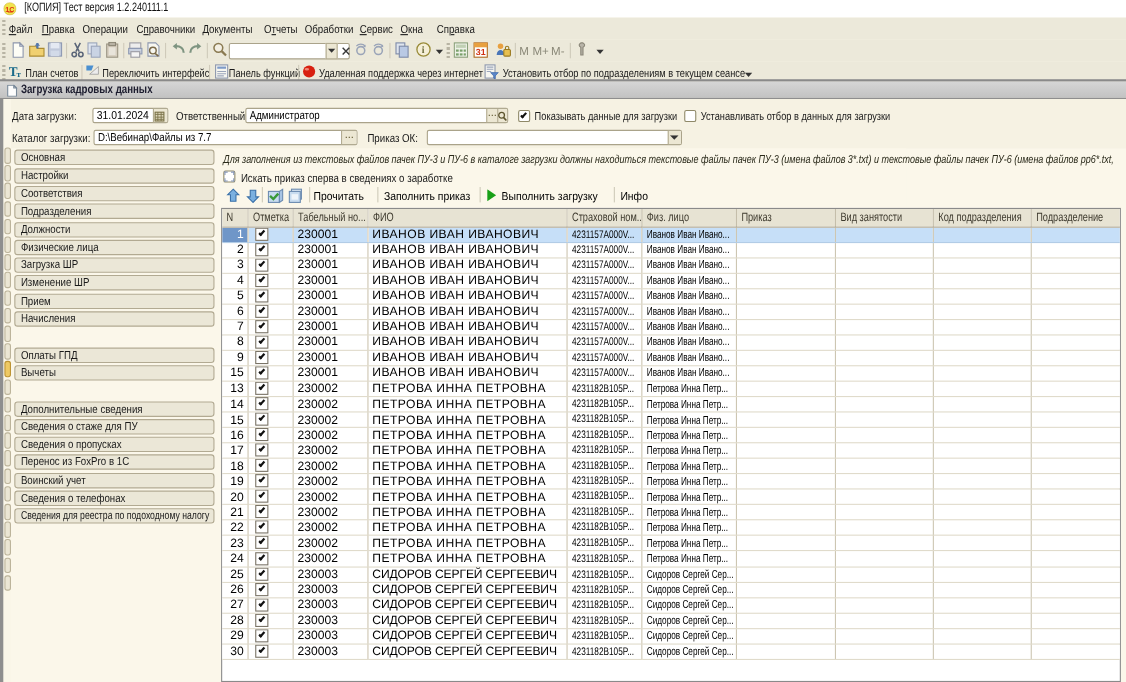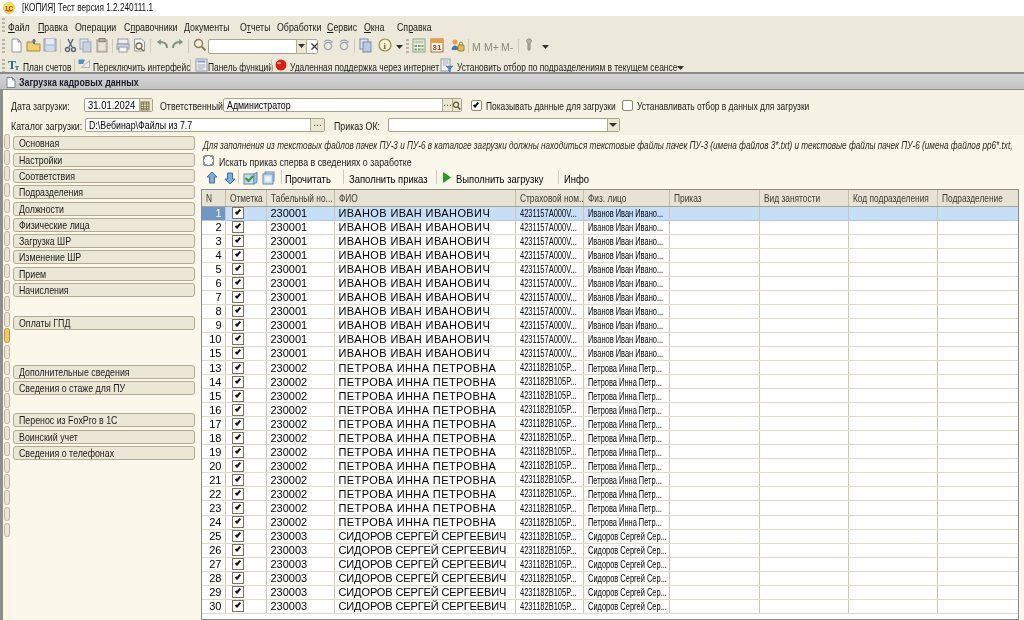--- a/index.html
+++ b/index.html
@@ -282,25 +282,28 @@
   <div class="tab" style="top:17.6px"><span class="sx">Настройки</span></div>
   <div class="tab" style="top:33.9px"><span class="sx">Соответствия</span></div>
   <div class="tab" style="top:66.5px"><span class="sx">Должности</span></div>
   <div class="tab" style="top:50.2px"><span class="sx">Подразделения</span></div>
   <div class="tab" style="top:82.8px"><span class="sx">Физические лица</span></div>
   <div class="tab" style="top:99.1px"><span class="sx">Загрузка ШР</span></div>
   <div class="tab" style="top:115.4px"><span class="sx">Изменение ШР</span></div>
   <div class="tab" style="top:131.7px"><span class="sx">Прием</span></div>
   <div class="tab" style="top:148.0px"><span class="sx">Начисления</span></div>
   <div class="tab" style="top:180.6px"><span class="sx">Оплаты ГПД</span></div>
+  <div class="tab" style="top:196.9px"><span class="sx">Вычеты</span></div>
   <div class="tab" style="top:229.5px"><span class="sx">Дополнительные сведения</span></div>
   <div class="tab" style="top:245.8px"><span class="sx">Сведения о стаже для ПУ</span></div>
+  <div class="tab" style="top:262.1px"><span class="sx">Сведения о пропусках</span></div>
   <div class="tab" style="top:278.4px"><span class="sx">Перенос из FoxPro в 1С</span></div>
   <div class="tab" style="top:294.7px"><span class="sx">Воинский учет</span></div>
   <div class="tab" style="top:311.0px"><span class="sx">Сведения о телефонах</span></div>
+  <div class="tab" style="top:327.3px"><span class="sx75">Сведения для реестра по подоходному налогу</span></div>
   <div id="hint">Для заполнения из текстовых файлов пачек ПУ-3 и ПУ-6 в каталоге загрузки должны находиться текстовые файлы пачек ПУ-3 (имена файлов 3*.txt) и текстовые файлы пачек ПУ-6 (имена файлов pp6*.txt,</div>
   <span class="cbx" style="left:194px;top:20px">
       <span style="position:absolute;left:0px;top:0px;width:9px;height:9px;border:1px dashed #8898b8"></span>
     </span>
   <span class="lbl" style="left:210px;top:21px"><span class="sx">Искать приказ сперва в сведениях о заработке</span></span>
   <div id="ttools">
     <svg class="icon" style="left:3px;top:3px" width="14" height="14" viewBox="0 0 14 14">
         <path d="M7 1l5 5H9.5v6h-5V6H2z" fill="#7ab0e0" stroke="#3a70a8"></path>
       </svg>
     <svg class="icon" style="left:21px;top:3px" width="14" height="14" viewBox="0 0 14 14">
@@ -458,32 +461,20 @@
             <td>230001</td>
             <td class="fio">ИВАНОВ ИВАН ИВАНОВИЧ</td>
             <td class="ins"><span class="si">4231157A000V...</span></td>
             <td class="mx"><span class="sm">Иванов Иван Ивано...</span></td>
             <td></td>
             <td></td>
             <td></td>
             <td></td>
           </tr>
 <tr>
-            <td class="cn">10</td>
-            <td class="cm"><span class="cb"><span class="chk"></span></span></td>
-            <td>230001</td>
-            <td class="fio">ИВАНОВ ИВАН ИВАНОВИЧ</td>
-            <td class="ins"><span class="si">4231157A000V...</span></td>
-            <td class="mx"><span class="sm">Иванов Иван Ивано...</span></td>
-            <td></td>
-            <td></td>
-            <td></td>
-            <td></td>
-          </tr>
-<tr>
             <td class="cn">15</td>
             <td class="cm"><span class="cb"><span class="chk"></span></span></td>
             <td>230001</td>
             <td class="fio">ИВАНОВ ИВАН ИВАНОВИЧ</td>
             <td class="ins"><span class="si">4231157A000V...</span></td>
             <td class="mx"><span class="sm">Иванов Иван Ивано...</span></td>
             <td></td>
             <td></td>
             <td></td>
             <td></td>

